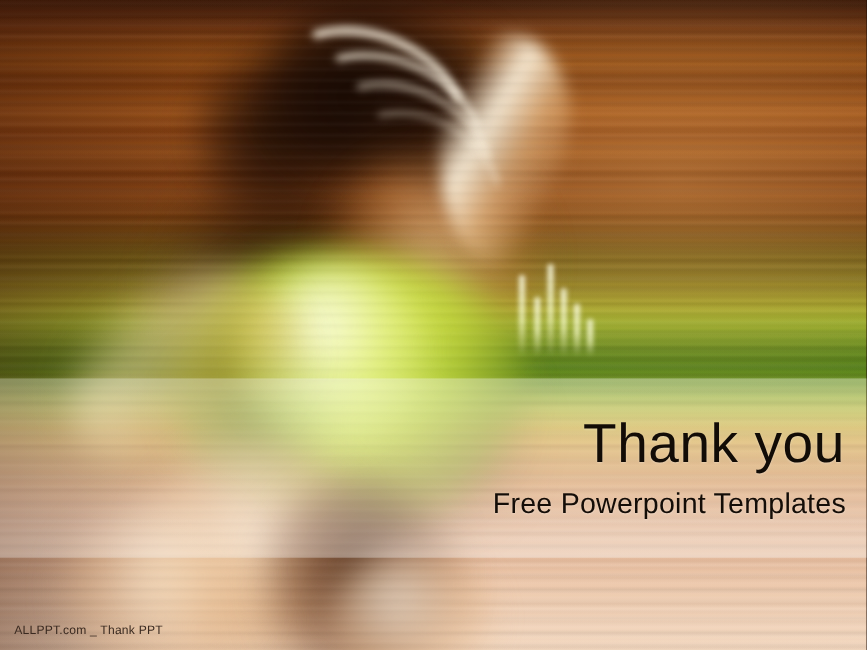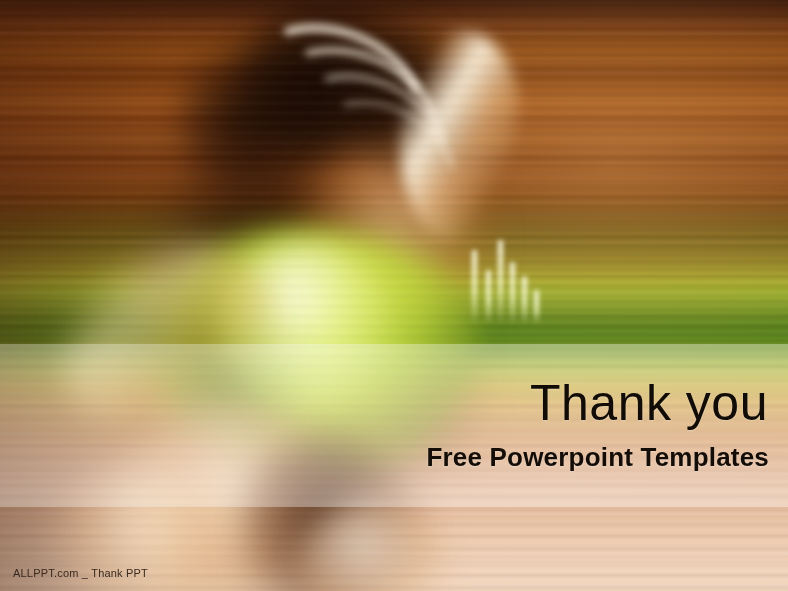--- a/index.html
+++ b/index.html
@@ -252,21 +252,21 @@
     letter-spacing: 0.5px;
     text-shadow: 0 1px 2px rgba(255,255,255,0.30);
     white-space: nowrap;
   }
   #subtitle {
     position: absolute;
     left: 0; right: 19px; top: 441px;
     text-align: right;
     font-size: 26px;
     line-height: 32px;
-    font-weight: 700;
+    font-weight: 400;
     color: #140d07;
     letter-spacing: 0.2px;
     text-shadow: 0 1px 2px rgba(255,255,255,0.28);
     white-space: nowrap;
   }
   #footer {
     position: absolute;
     left: 13px; top: 566px;
     font-size: 11px;
     line-height: 14px;

